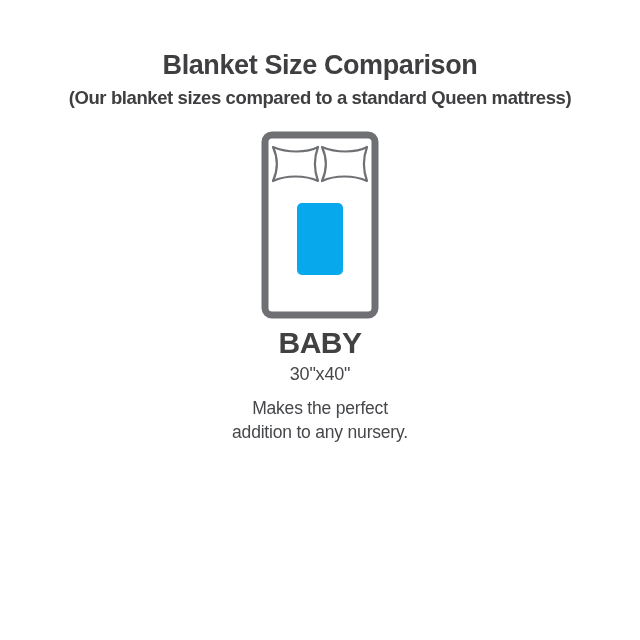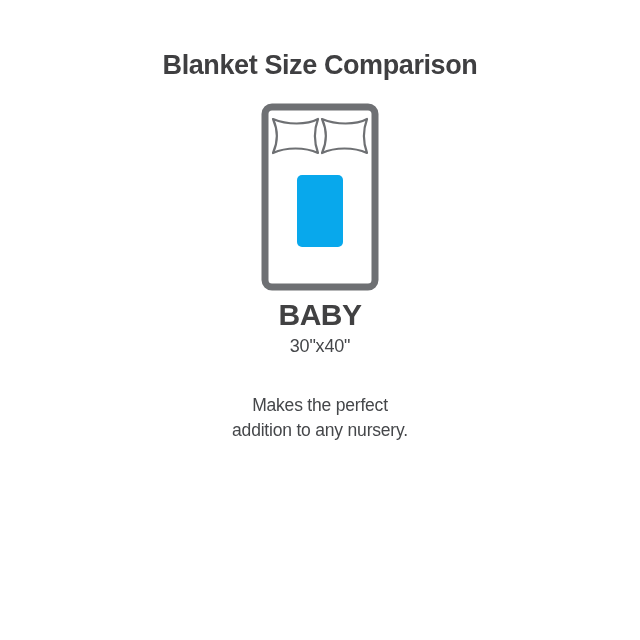--- a/index.html
+++ b/index.html
@@ -82,32 +82,33 @@
     margin-top: 6px;
     line-height: 1.1;
     text-align: center;
     letter-spacing: -0.2px;
   }
   .desc {
     font-size: 17.5px;
     color: #45474a;
     line-height: 1.42;
     text-align: center;
-    margin-top: 37px;
+    margin-top: 11px;
     width: 196px;
     letter-spacing: -0.2px;
   }
 </style>
 </head>
 <body>
 
 <div class="infographic">
 
   <div class="header">
     <h1 class="title">Blanket Size Comparison</h1>
+    <div class="subtitle">(Our blanket sizes compared to a standard Queen mattress)</div>
   </div>
 
   <div class="columns">
 
     <div class="column">
       <div class="bed-wrap">
         <svg class="bed-svg" width="118" height="190" viewBox="0 0 118 190">
 
           <rect x="4" y="4" width="110" height="180" rx="7" ry="7" fill="#ffffff" stroke="#6E7073" stroke-width="7"></rect>
 

